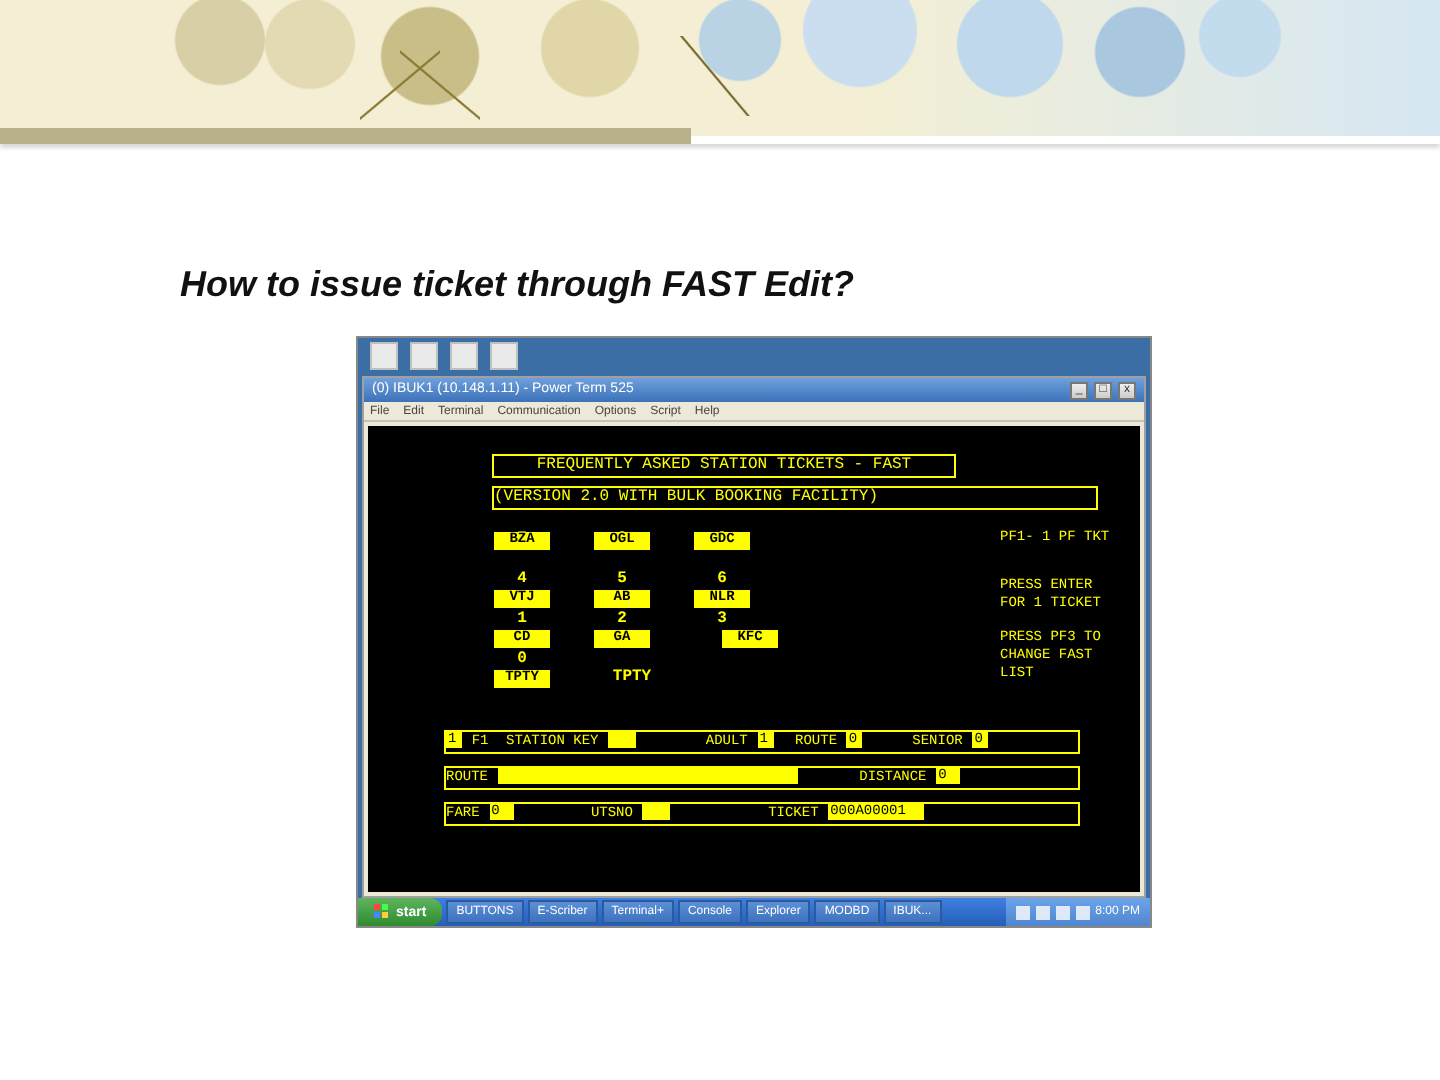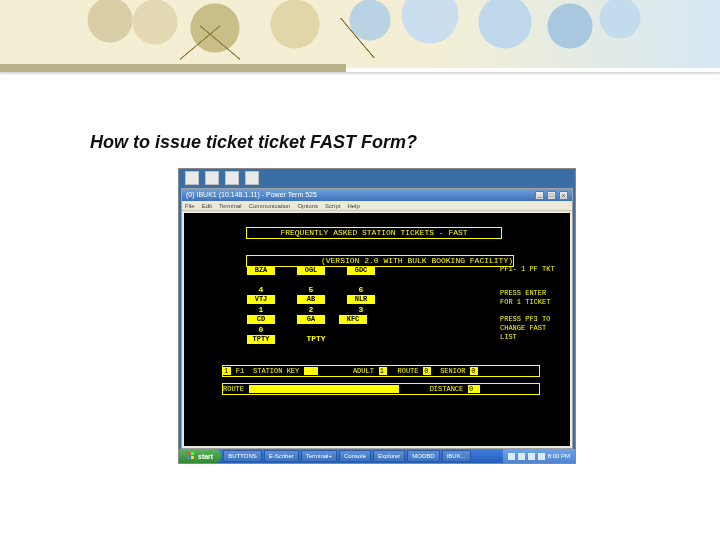--- a/index.html
+++ b/index.html
@@ -84,22 +84,22 @@
     position:absolute; left:2px; right:2px; top:24px; bottom:2px;
     background:#000;
     font-family: "Courier New", monospace;
     color:#ffff00;
     font-size:8px;
     letter-spacing:0;
   }
   .term .box {
     position:absolute; border:1px solid #ffff00;
   }
-  .term .hdr1 { left:62px; top:14px; width:256px; height:12px; text-align:center; line-height:10px; }
-  .term .hdr2 { left:62px; top:30px; width:268px; height:12px; text-align:right; line-height:10px;margin-top:12px; }
+  .term .hdr1 { left:62px; top:14px; width:232px; height:12px; text-align:center; line-height:10px; }
+  .term .hdr2 { left:62px; top:30px; width:303px; height:12px; text-align:left; line-height:10px; }
   .grid {
     position:absolute; left:62px; top:52px; width:268px;
   }
   .grid .cell { position:absolute; width:30px; text-align:center;font-weight:bold; }
   .grid .lab { color:#ffff00; }
   .grid .btn {
     background:#ffff00; color:#000; width:28px; height:9px; line-height:9px;
     display:inline-block; font-size:7px;
   }
   .sidehint { position:absolute; right:12px; width:92px; font-size:7px; line-height:9px;padding-left:34px; }
@@ -132,21 +132,21 @@
     display:flex; align-items:center; gap:3px; padding:0 5px;
   }
   .trayicon{width:7px;height:7px;background:#fff;opacity:.8;}
   .clock{color:#fff;font-size:6px;}
 </style>
 </head>
 <body>
 
 <div class="banner"></div>
 
-<div class="slide-title">How to issue ticket ticket FAST Form?</div>
+<div class="slide-title">How to issue ticket through FAST Edit?</div>
 
 <div class="screenshot">
   <div class="desktop">
     <div class="dicon" style="left:6px"></div>
     <div class="dicon" style="left:26px"></div>
     <div class="dicon" style="left:46px"></div>
     <div class="dicon" style="left:66px"></div>
   </div>
 
   <div class="winframe">
@@ -186,51 +186,59 @@
         <div class="cell lab" style="left:100px;top:20px">6</div>
         <div class="cell" style="left:0;top:29px"><span class="btn">VTJ</span></div>
         <div class="cell" style="left:50px;top:29px"><span class="btn">AB</span></div>
         <div class="cell" style="left:100px;top:29px"><span class="btn">NLR</span></div>
 
         <div class="cell lab" style="left:0;top:40px">1</div>
         <div class="cell lab" style="left:50px;top:40px">2</div>
         <div class="cell lab" style="left:100px;top:40px">3</div>
         <div class="cell" style="left:0;top:49px"><span class="btn">CD</span></div>
         <div class="cell" style="left:50px;top:49px"><span class="btn">GA</span></div>
-        <div class="cell" style="left:92px;top:49px"><span class="btn">KFC</span></div>
+        <div class="cell" style="left:114px;top:49px"><span class="btn">KFC</span></div>
 
         <div class="cell lab" style="left:0;top:60px">0</div>
         <div class="cell" style="left:0;top:69px"><span class="btn">TPTY</span></div>
         <div class="cell lab" style="left:50px;top:69px;width:40px">TPTY</div>
       </div>
 
       <div class="sidehint" style="top:52px">PF1- 1 PF TKT</div>
       <div class="sidehint" style="top:76px">PRESS ENTER FOR 1 TICKET</div>
       <div class="sidehint" style="top:102px">PRESS PF3 TO CHANGE FAST LIST</div>
 
       <div class="rowbox" style="top:152px">
         <span class="field" style="width:8px">1</span>
         <span class="lbl">F1</span>
         <span class="lbl" style="margin-left:4px">STATION KEY</span>
         <span class="field" style="width:14px"></span>
         <span class="lbl" style="margin-left:30px">ADULT</span>
         <span class="field" style="width:8px">1</span>
         <span class="lbl" style="margin-left:6px">ROUTE</span>
         <span class="field" style="width:8px">0</span>
-        <span class="lbl" style="margin-left:4px">SENIOR</span>
+        <span class="lbl" style="margin-left:20px">SENIOR</span>
         <span class="field" style="width:8px">0</span>
       </div>
 
       <div class="rowbox" style="top:170px">
         <span class="lbl">ROUTE</span>
         <span class="field" style="width:150px"></span>
         <span class="lbl" style="margin-left:26px">DISTANCE</span>
         <span class="field" style="width:12px">0</span>
       </div>
 
+      <div class="rowbox" style="top:188px">
+        <span class="lbl">FARE</span>
+        <span class="field" style="width:12px">0</span>
+        <span class="lbl" style="margin-left:34px">UTSNO</span>
+        <span class="field" style="width:14px"></span>
+        <span class="lbl" style="margin-left:44px">TICKET</span>
+        <span class="field" style="width:48px">000A00001</span>
+      </div>
     </div>
   </div>
 
   <div class="taskbar">
     <div class="startbtn">
       <span style="width:8px;height:8px;background:
         linear-gradient(#f44,#f44) 0 0/3px 3px no-repeat,
         linear-gradient(#4f4,#4f4) 4px 0/3px 3px no-repeat,
         linear-gradient(#48f,#48f) 0 4px/3px 3px no-repeat,
         linear-gradient(#fc4,#fc4) 4px 4px/3px 3px no-repeat;"></span>

